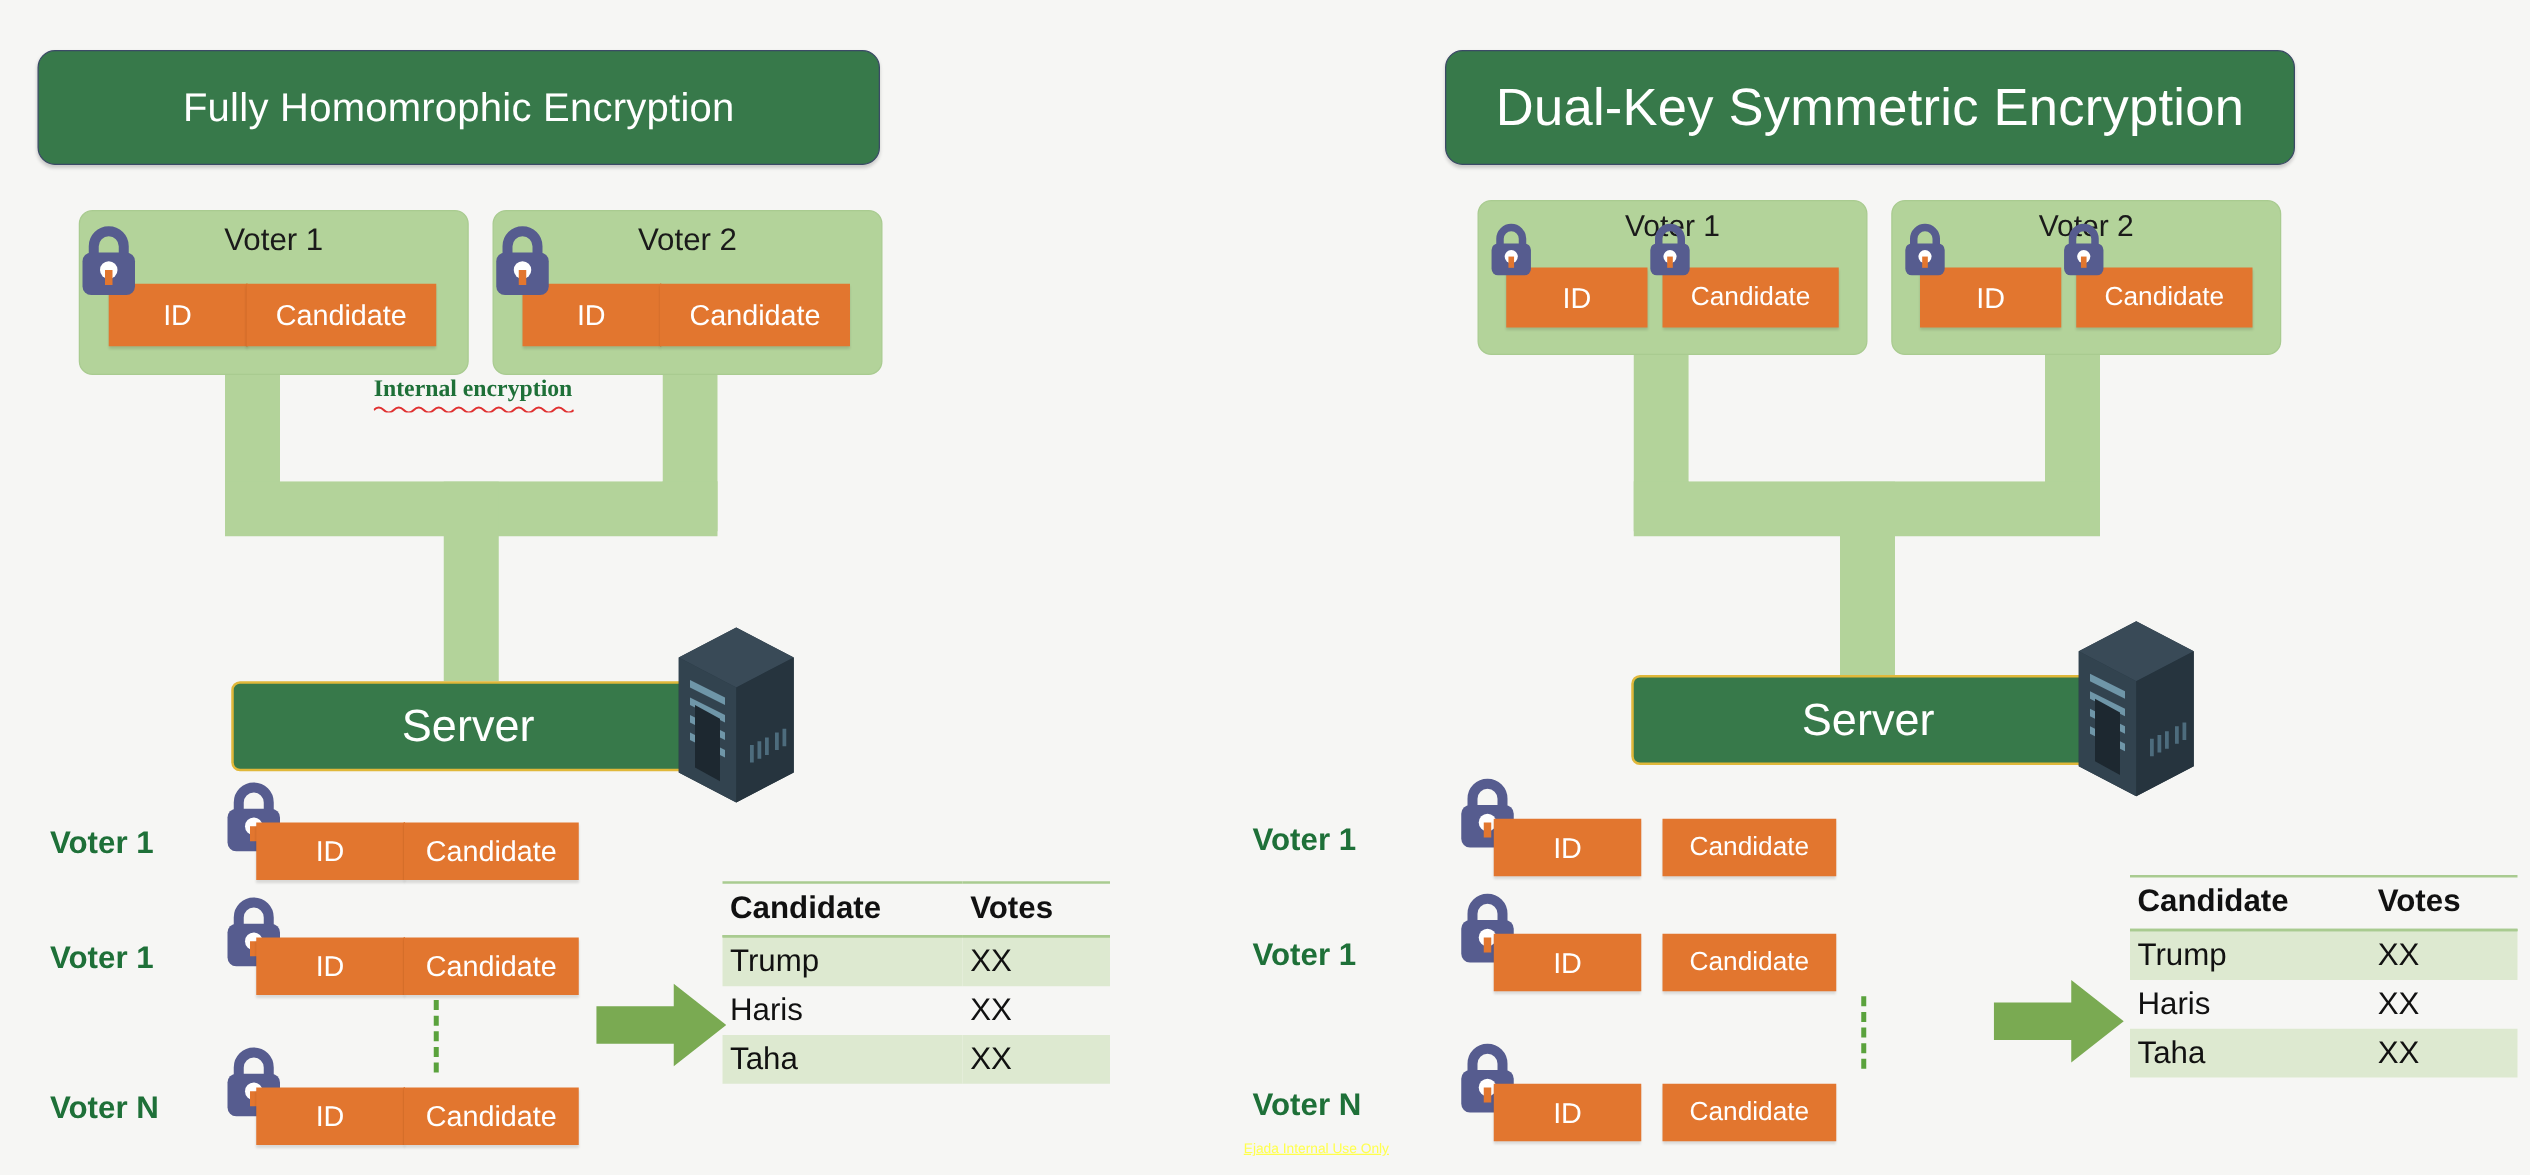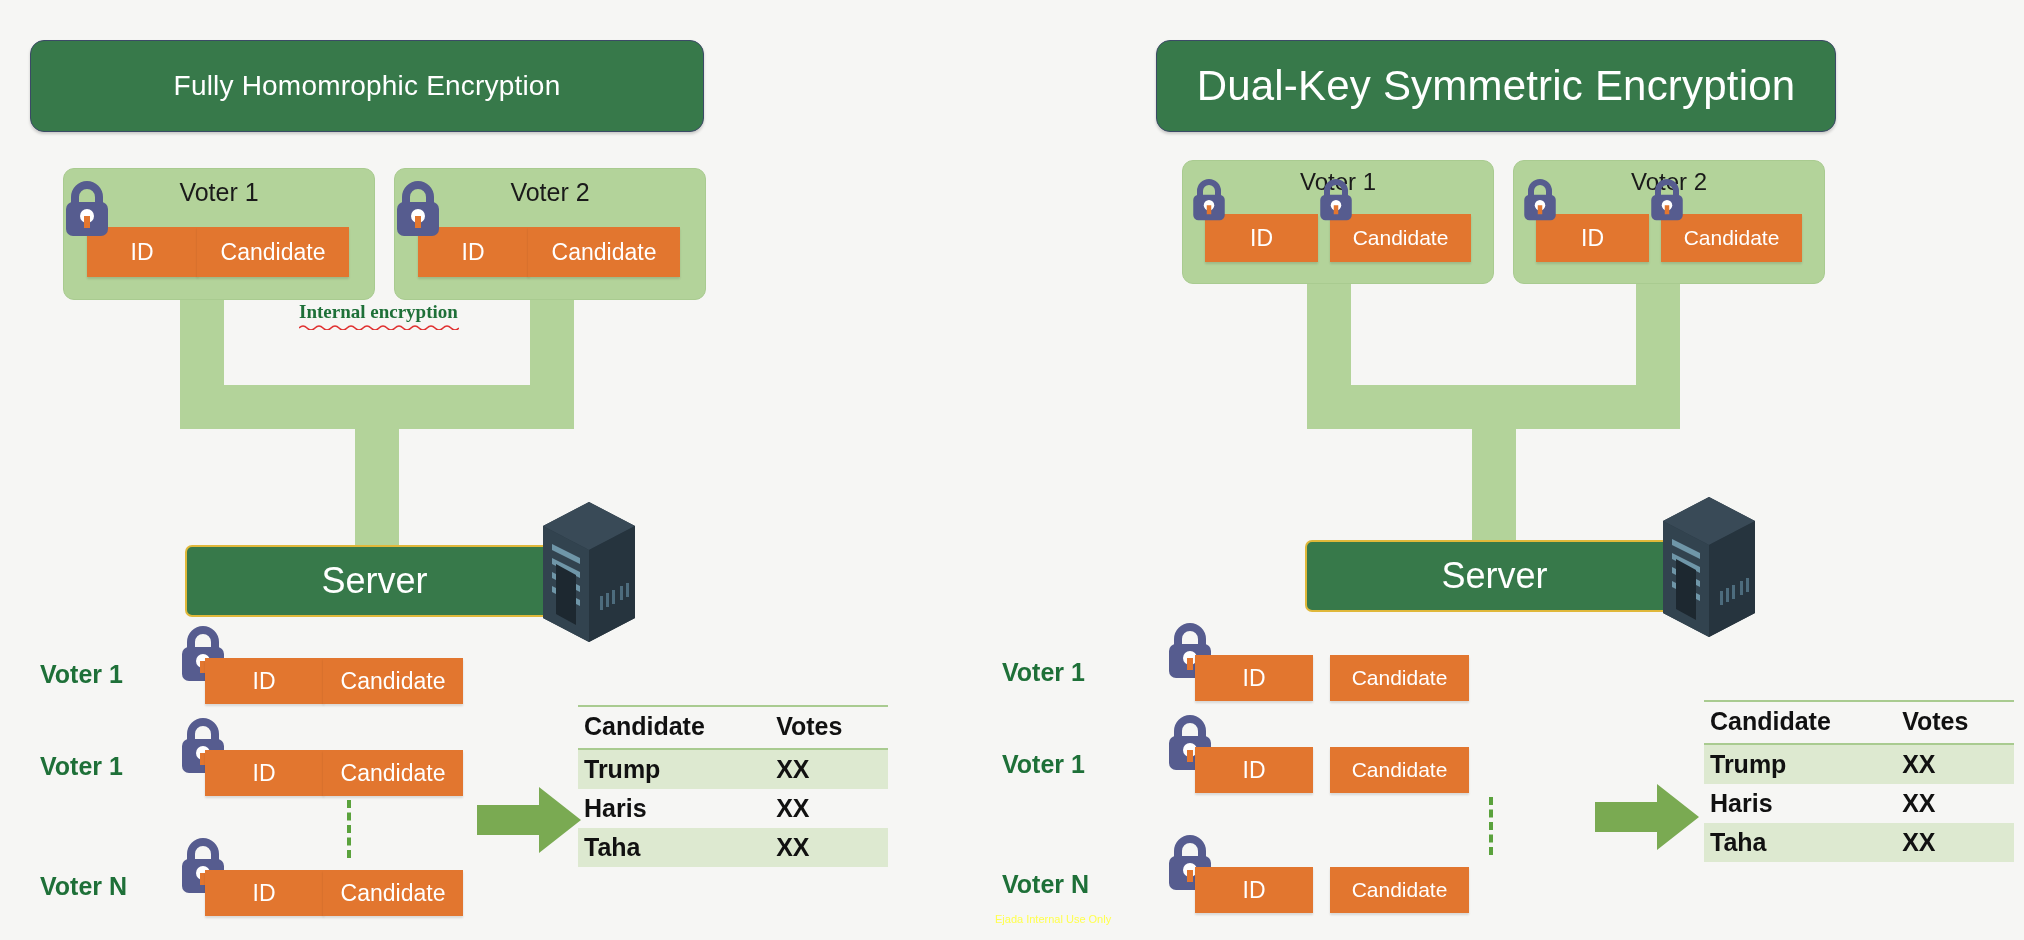--- a/index.html
+++ b/index.html
@@ -82,21 +82,21 @@
 
   
   .rtable{position:absolute;border-collapse:collapse;}
   .rtable table{border-collapse:collapse;width:100%;}
   .rtable th{
     text-align:left;font-size:25px;color:#111;
     padding:5px 6px 7px 6px;font-weight:bold;
   }
   .rtable td{
     text-align:left;font-size:25px;color:#111;
-    padding:5px 6px;font-weight:bold;
+    padding:5px 6px;font-weight:normal;
   }
   .rtable tr.alt{background:#dde9d0;}
   .rtable .hdr-sep{border-bottom:2px solid #a9cb90;}
 
   
   .garrow{position:absolute;}
 
   
   .paillier{
     position:absolute;
@@ -109,28 +109,29 @@
   .paillier .squig{
     position:absolute;left:0;right:8px;bottom:-7px;height:6px;
   }
   .white-gap{position:absolute;background:#f6f6f4;}
 
   .footer-note{
     position:absolute;
     color:#ffff4d;
     font-size:11px;
     white-space:nowrap;
+    text-decoration:underline;
   }
 </style>
 </head>
 <body>
 
 <div class="panel left">
 
-  <div class="title-banner" style="left:30px;top:40px;width:672px;height:90px;font-size:28px;">
+  <div class="title-banner" style="left:30px;top:40px;width:672px;height:90px;font-size:32px;">
     <span>Fully Homomrophic Encryption</span>
   </div>
 
   <div class="conn" style="left:180px;top:225px;width:44px;height:200px;"></div>
   <div class="conn" style="left:530px;top:225px;width:44px;height:200px;"></div>
   <div class="conn" style="left:180px;top:385px;width:394px;height:44px;"></div>
   <div class="conn" style="left:355px;top:385px;width:44px;height:160px;"></div>
   <div class="white-gap" style="left:224px;top:300px;width:306px;height:85px;"></div>
 
   <div class="voter-card" style="left:63px;top:168px;width:310px;height:130px;">

